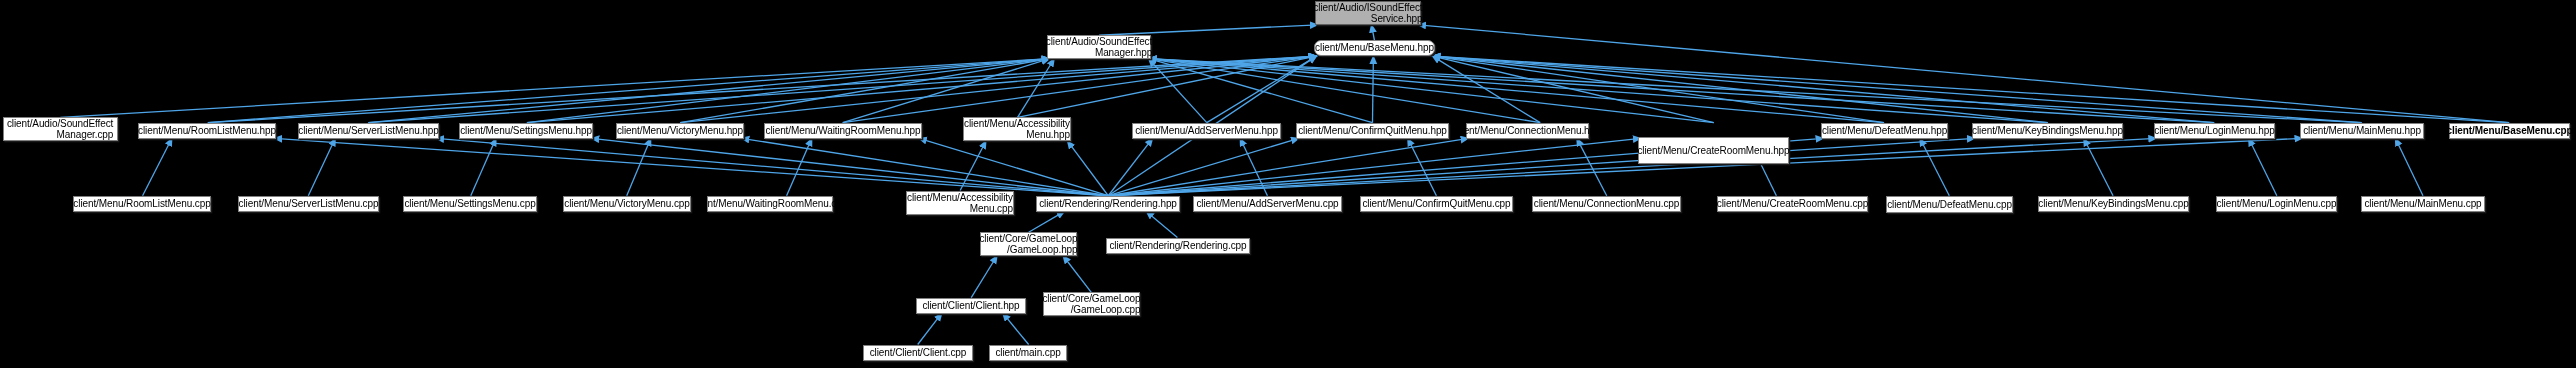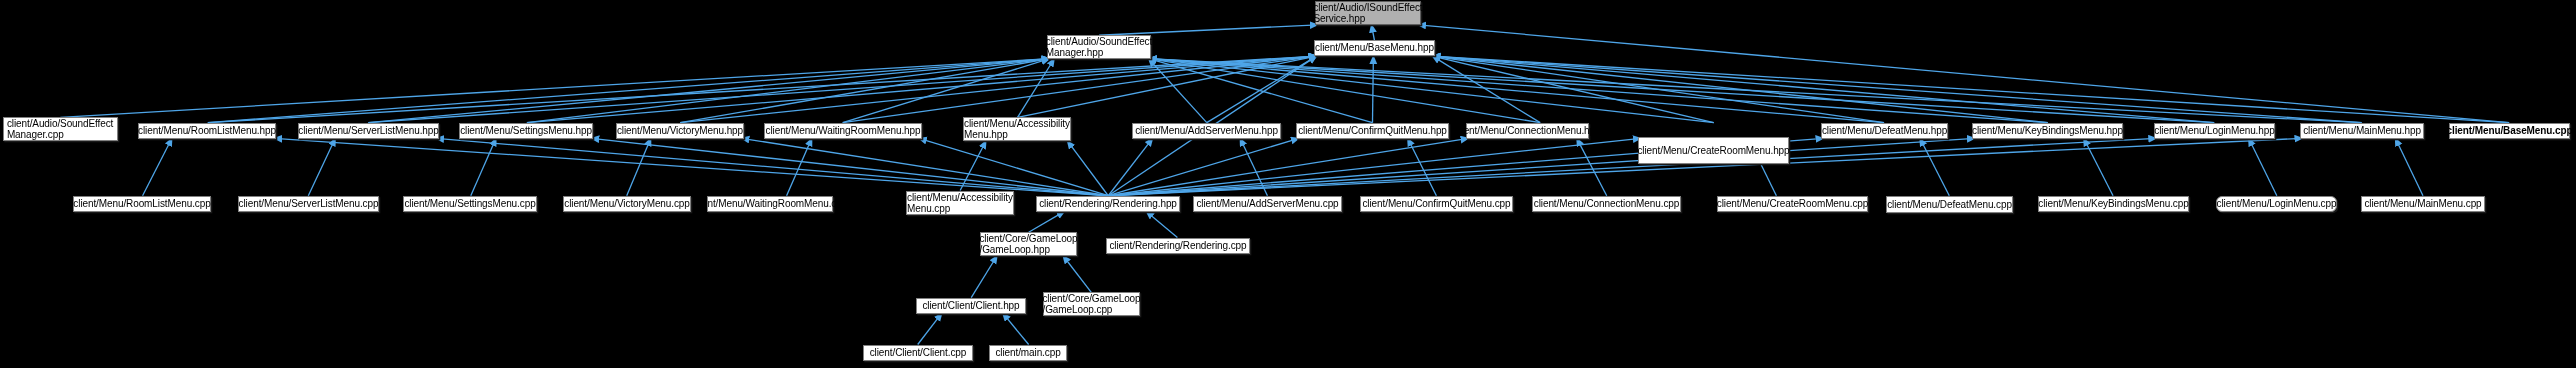--- a/index.html
+++ b/index.html
@@ -28,21 +28,21 @@
   }
   .node {
     position: absolute;
     box-sizing: border-box;
     background: #ffffff;
     border: 0.7px solid #808080;
     box-shadow: 1.3px 1.3px 0 #1a1a1a;
     color: #000000;
     font-size: 10px;
     line-height: 11px;
-    text-align: left;
+    text-align: right;
     display: flex;
     align-items: center;
     justify-content: center;
     white-space: pre-line;
     padding: 1.3px 3.3px;
     letter-spacing: -0.1px;
   }
   .node.root {
     background: #b0b0b0;
     border: 0.7px solid #606060;
@@ -125,21 +125,21 @@
       <line x1="1488" y1="456" x2="1527.6" y2="392" stroke="#4ea5e8" stroke-width="2" marker-end="url(#arrow)"></line>
       <line x1="1672" y1="448" x2="1628.8" y2="392" stroke="#4ea5e8" stroke-width="2" marker-end="url(#arrow)"></line>
       <line x1="1406" y1="528" x2="1442.9" y2="480" stroke="#4ea5e8" stroke-width="2" marker-end="url(#arrow)"></line>
       <line x1="1576" y1="528" x2="1536.4" y2="480" stroke="#4ea5e8" stroke-width="2" marker-end="url(#arrow)"></line>
     </svg>
   <div id="nodes-layer">
       <div class="node root" style="left: 1315px; top: 1.3px; width: 106px; height: 23.5px;">client/Audio/ISoundEffect
 Service.hpp</div>
       <div class="node" style="left: 1047px; top: 35px; width: 104px; height: 23.5px;">client/Audio/SoundEffect
 Manager.hpp</div>
-      <div class="node" style="left: 1314px; top: 40px; width: 121px; height: 15.7px;">client/Menu/BaseMenu.hpp</div>
+      <div class="node" style="left: 1314px; top: 40px; width: 121px; height: 15.7px; border-radius: 7px;">client/Menu/BaseMenu.hpp</div>
       <div class="node" style="left: 2.6px; top: 117px; width: 115px; height: 23.5px;">client/Audio/SoundEffect
 Manager.cpp</div>
       <div class="node" style="left: 138px; top: 123px; width: 138px; height: 15.7px;">client/Menu/RoomListMenu.hpp</div>
       <div class="node" style="left: 298px; top: 123px; width: 141px; height: 15.7px;">client/Menu/ServerListMenu.hpp</div>
       <div class="node" style="left: 459px; top: 123px; width: 134px; height: 15.7px;">client/Menu/SettingsMenu.hpp</div>
       <div class="node" style="left: 616px; top: 123px; width: 128px; height: 15.7px;">client/Menu/VictoryMenu.hpp</div>
       <div class="node" style="left: 764px; top: 123px; width: 158px; height: 15.7px;">client/Menu/WaitingRoomMenu.hpp</div>
       <div class="node" style="left: 963px; top: 117px; width: 108px; height: 23.5px;">client/Menu/Accessibility
 Menu.hpp</div>
       <div class="node" style="left: 1132px; top: 123px; width: 149px; height: 15.7px;">client/Menu/AddServerMenu.hpp</div>
@@ -158,21 +158,21 @@
       <div class="node" style="left: 707px; top: 196px; width: 126px; height: 15.7px;">client/Menu/WaitingRoomMenu.cpp</div>
       <div class="node" style="left: 906px; top: 191px; width: 108px; height: 23.5px;">client/Menu/Accessibility
 Menu.cpp</div>
       <div class="node" style="left: 1036px; top: 196px; width: 144px; height: 15.7px;">client/Rendering/Rendering.hpp</div>
       <div class="node" style="left: 1193px; top: 196px; width: 149px; height: 15.7px;">client/Menu/AddServerMenu.cpp</div>
       <div class="node" style="left: 1360px; top: 196px; width: 153px; height: 15.7px;">client/Menu/ConfirmQuitMenu.cpp</div>
       <div class="node" style="left: 1532px; top: 196px; width: 149px; height: 15.7px;">client/Menu/ConnectionMenu.cpp</div>
       <div class="node" style="left: 1701px; top: 196px; width: 151px; height: 15.7px; margin-left: 16px;">client/Menu/CreateRoomMenu.cpp</div>
       <div class="node" style="left: 1886px; top: 196px; width: 127px; height: 17px;">client/Menu/DefeatMenu.cpp</div>
       <div class="node" style="left: 2038px; top: 196px; width: 151px; height: 15.7px;">client/Menu/KeyBindingsMenu.cpp</div>
-      <div class="node" style="left: 2216px; top: 196px; width: 121px; height: 15.7px; border-radius: 6px;">client/Menu/LoginMenu.cpp</div>
+      <div class="node" style="left: 2216px; top: 196px; width: 121px; height: 15.7px;">client/Menu/LoginMenu.cpp</div>
       <div class="node" style="left: 2361px; top: 196px; width: 124px; height: 15.7px;">client/Menu/MainMenu.cpp</div>
       <div class="node" style="left: 980px; top: 232px; width: 97px; height: 23.5px;">client/Core/GameLoop
 /GameLoop.hpp</div>
       <div class="node" style="left: 1106px; top: 238px; width: 144px; height: 15.7px;">client/Rendering/Rendering.cpp</div>
       <div class="node" style="left: 916px; top: 298px; width: 110px; height: 15.7px;">client/Client/Client.hpp</div>
       <div class="node" style="left: 1043px; top: 292px; width: 97px; height: 23.5px;">client/Core/GameLoop
 /GameLoop.cpp</div>
       <div class="node" style="left: 863px; top: 345px; width: 110px; height: 15.7px;">client/Client/Client.cpp</div>
       <div class="node" style="left: 989px; top: 345px; width: 78px; height: 15.7px;">client/main.cpp</div>
     </div>

